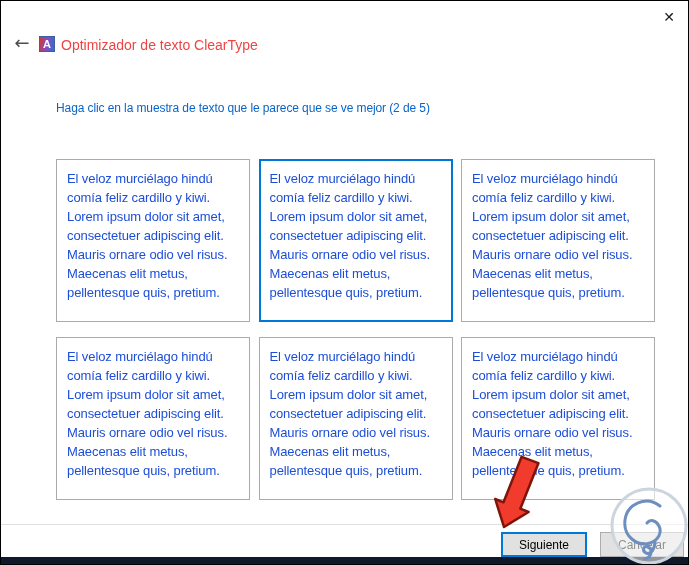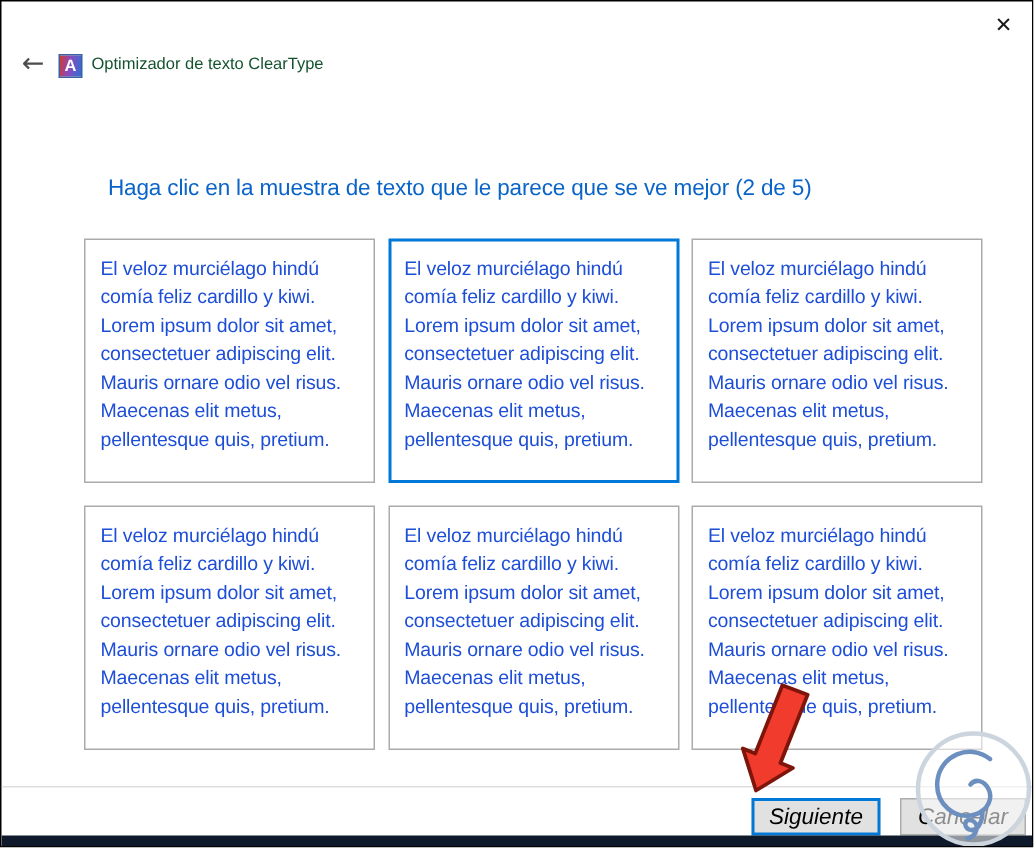--- a/index.html
+++ b/index.html
@@ -19,32 +19,32 @@
     cursor:pointer;padding:0;line-height:24px;text-align:center;
     font-family:"DejaVu Sans", sans-serif;
   }
   .app-icon{
     position:absolute;left:38px;top:35px;width:16px;height:16px;
     box-sizing:border-box;border:1px solid #3b5fa0;
     background:linear-gradient(100deg,#cf3a2e 0%,#8a4ac0 45%,#2f6fd2 100%);
     color:#ffffff;font-size:11px;font-weight:bold;text-align:center;line-height:14px;
   }
   .title{
-    position:absolute;left:60px;top:36px;font-size:11px;color:#14532d;
+    position:absolute;left:60px;top:36px;font-size:14px;color:#ef4444;
     white-space:nowrap;
   }
   .close-btn{
     position:absolute;left:653px;top:3px;width:30px;height:26px;
     background:transparent;border:none;font-size:14px;color:#1a1a1a;
     cursor:pointer;padding:0;text-align:center;
     font-family:"DejaVu Sans", sans-serif;
   }
   .heading{
-    position:absolute;left:55px;top:100px;margin:16px;
-    font-size:15px;font-weight:400;color:#0a64c8;letter-spacing:-0.1px;
+    position:absolute;left:55px;top:100px;margin:0;
+    font-size:12px;font-weight:400;color:#0a64c8;letter-spacing:-0.1px;
     white-space:nowrap;
   }
   .samples-grid{
     position:absolute;left:55px;top:158px;
     display:grid;grid-template-columns:194px 194px 194px;
     grid-template-rows:163px 163px;column-gap:8.5px;row-gap:15px;
   }
   .sample-box{
     box-sizing:border-box;border:1px solid #ababab;background:#ffffff;
     padding:9px 10px;font-size:13px;line-height:19px;color:#1d4ed8;
@@ -52,22 +52,22 @@
   }
   .sample-box.selected{
     border:2px solid #0078d7;padding:8px 9px;
   }
   .footer-divider{
     position:absolute;left:0;top:523px;width:689px;height:1px;background:#dfdfdf;
   }
   .btn{
     position:absolute;box-sizing:border-box;height:25px;
     background:#e1e1e1;border:1px solid #adadad;color:#000000;
-    font-size:15px;font-family:"Liberation Sans", sans-serif;
-    text-align:center;cursor:pointer;padding:0;z-index:2;font-style:italic;
+    font-size:12px;font-family:"Liberation Sans", sans-serif;
+    text-align:center;cursor:pointer;padding:0;z-index:2;
   }
   #btn-next{left:500px;top:531px;width:86px;border:2px solid #0078d7;}
   #btn-cancel{left:599px;top:531px;width:84px;}
   .arrow-svg{position:absolute;left:487px;top:453px;z-index:7;}
   .logo-svg{position:absolute;left:607px;top:485px;z-index:6;pointer-events:none;}
   .bottom-bar{
     position:absolute;left:0;bottom:0;width:689px;height:7px;
     background:#0e1a2b;z-index:3;
   }
 </style>

